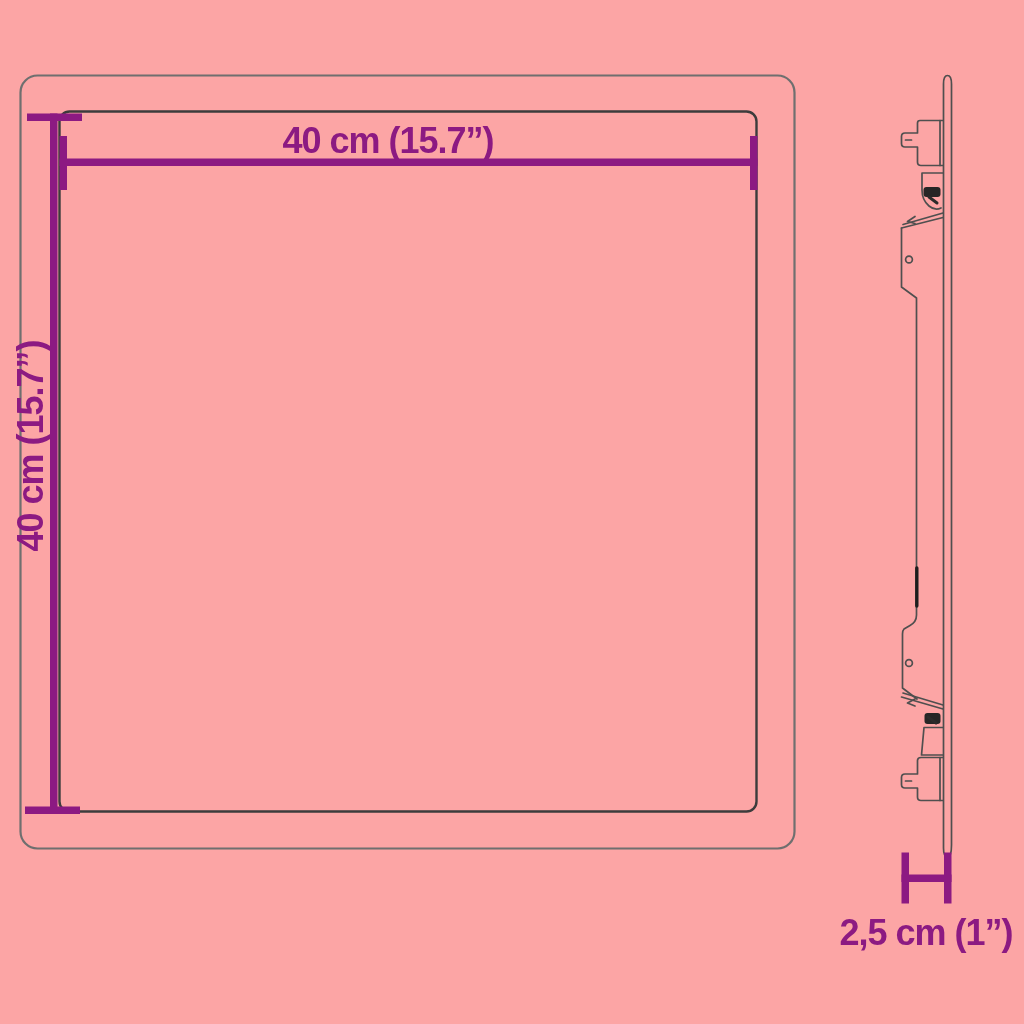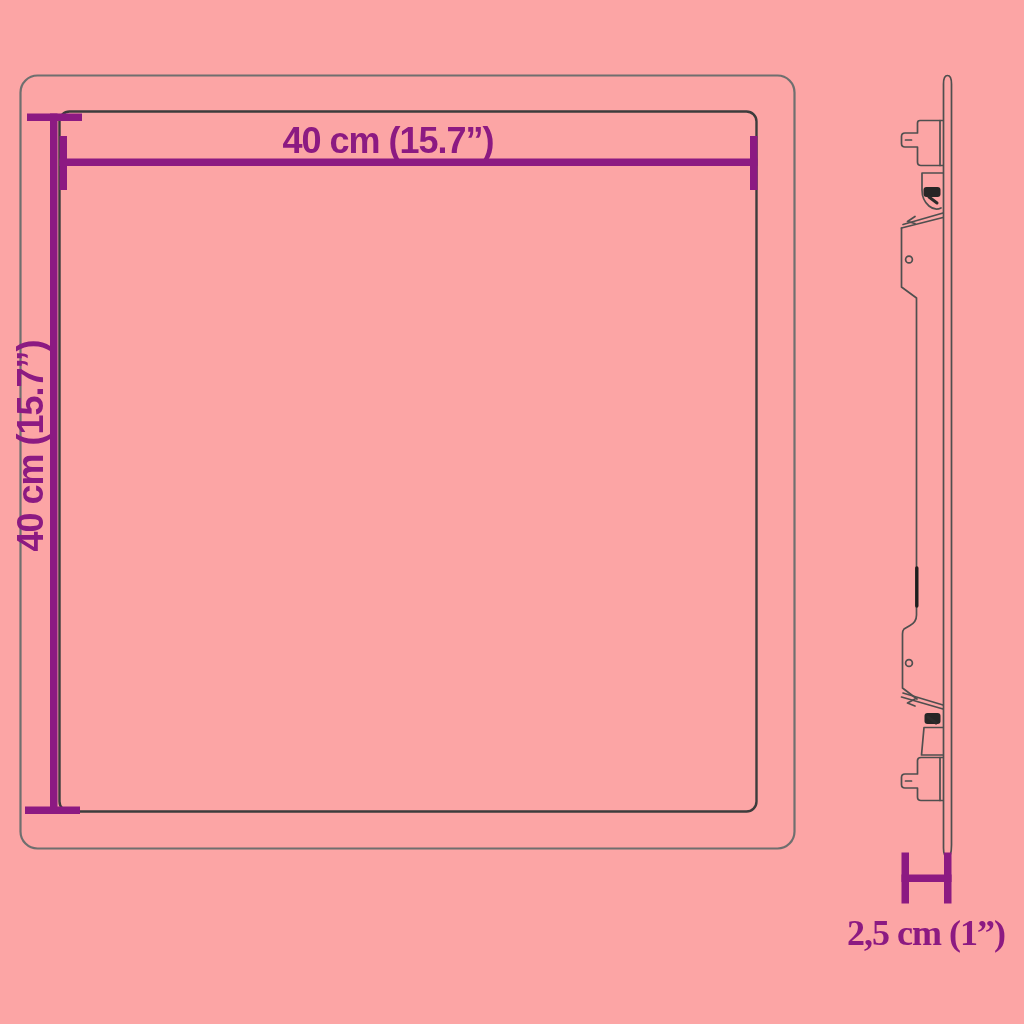--- a/index.html
+++ b/index.html
@@ -22,21 +22,21 @@
     font-weight: 700;
     font-size: 36px;
     letter-spacing: -1px;
     line-height: 1;
     color: #8c1a82;
     white-space: nowrap;
     user-select: none;
   }
   .width-label  { left: 388px; top: 123px; transform: translateX(-50%); }
   .height-label { left: 31px;  top: 446px; transform: translate(-50%,-50%) rotate(-90deg); }
-  .depth-label  { left: 926px; top: 915px; transform: translateX(-50%); font-family: Liberation Serif, serif; }
+  .depth-label  { left: 926px; top: 915px; transform: translateX(-50%); }
 </style>
 </head>
 <body>
 
 <div class="canvas">
 
   <svg class="diagram-svg" viewBox="0 0 1024 1024" xmlns="http://www.w3.org/2000/svg">
 
     <g fill="none">
       <rect x="20.5" y="75.5" width="774" height="773" rx="17" stroke="#6f6f6f" stroke-width="2.2"></rect>

